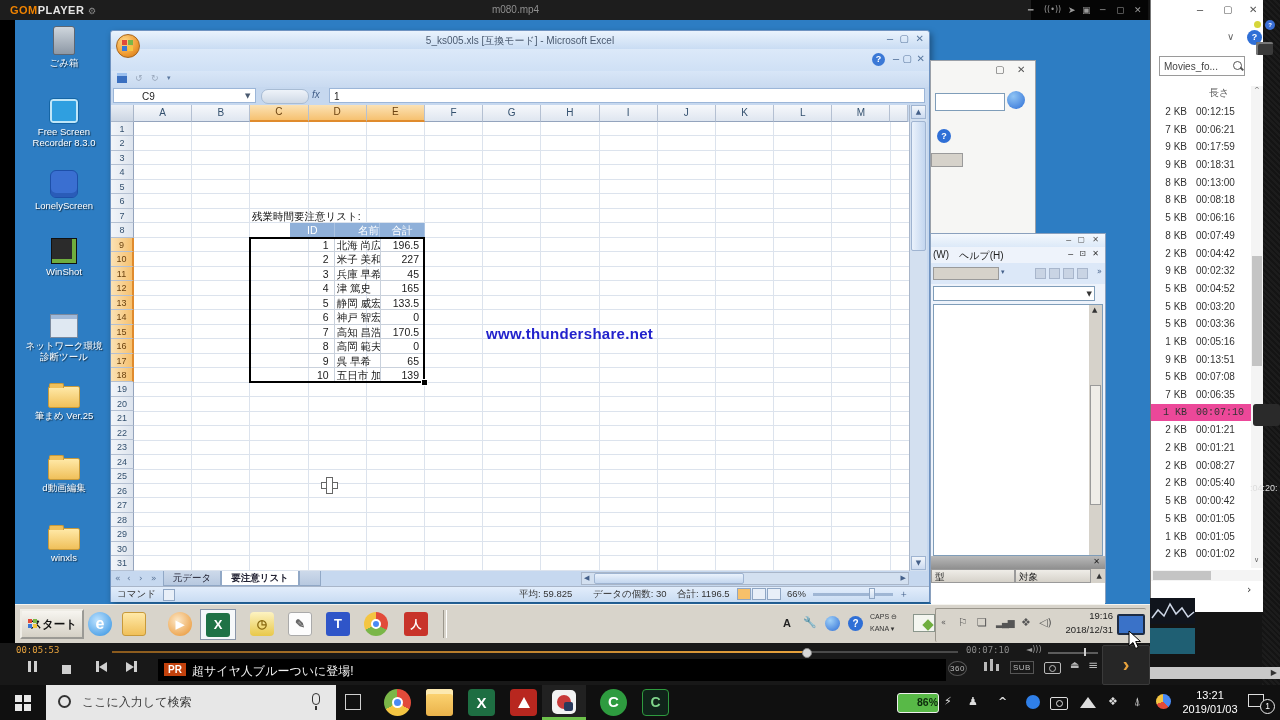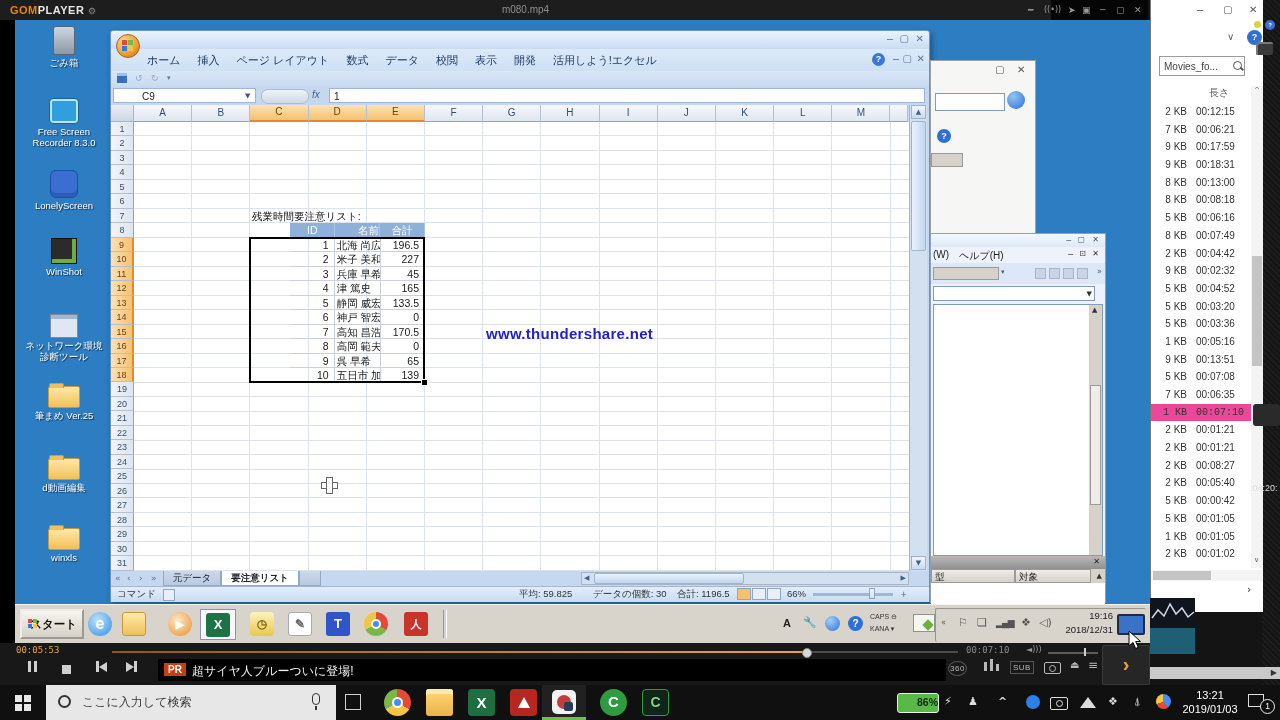--- a/index.html
+++ b/index.html
@@ -27,21 +27,21 @@
   #exp-vscroll{position:absolute;left:100px;top:86px;width:12px;height:482px;background:#f4f4f4;}
   #exp-vthumb{position:absolute;left:1px;top:170px;width:10px;height:110px;background:#c4c4c4;}
   #exp-hscroll{position:absolute;left:0;top:570px;width:112px;height:11px;background:#f4f4f4;}
   #exp-hthumb{position:absolute;left:2px;top:1px;width:58px;height:9px;background:#c4c4c4;}
   .thumb-img{position:absolute;left:2px;width:45px;height:26px;}
   #side-scroll{position:absolute;left:0px;top:667px;width:132px;height:12px;background:#c9c9c9;}
   #side-box{position:absolute;left:105px;top:404px;width:27px;height:22px;background:#2a2a2a;border-radius:3px;}
   #side-timecode{position:absolute;left:102px;top:483px;font-size:9px;color:#ddd;}
 
   
-  #gom-titlebar{left:0;top:0;width:1031px;height:20px;background:#1d1d1d;padding-left:20px;}
+  #gom-titlebar{left:0;top:0;width:1031px;height:20px;background:#1d1d1d;}
   #gom-brand{position:absolute;left:10px;top:4px;font-size:11px;font-weight:bold;letter-spacing:.5px;}
   #gom-brand .g{color:#f08300;} #gom-brand .p{color:#e6e6e6;}
   #gom-file{position:absolute;left:0;top:4px;width:100%;text-align:center;font-size:10px;color:#8f8f8f;}
   .tb-ic{position:absolute;top:5px;color:#9a9a9a;font-size:9px;line-height:10px;}
 
   
   #video{left:0;top:20px;width:1150px;height:623px;background:#000;}
   #xp-desktop{position:absolute;left:15px;top:0;width:1135px;height:623px;background:#2d7dc3;overflow:hidden;}
   .xp-icon{position:absolute;left:10px;width:78px;text-align:center;color:#fff;font-size:9.5px;line-height:1.18;
       text-shadow:1px 1px 1px rgba(0,0,0,.65);}
@@ -319,36 +319,26 @@
         </div>
 
       <div id="excel-win">
         <div id="xl-orb">
           <i class="sq" style="left:5px;top:5px;background:#e24b3a;"></i>
             <i class="sq" style="left:11px;top:5px;background:#7ab648;"></i>
           <i class="sq" style="left:5px;top:11px;background:#3a78d6;"></i>
             <i class="sq" style="left:11px;top:11px;background:#f4c542;"></i>
         </div>
         <div id="xl-title">
+          <div id="xl-title-text">5_ks005.xls [互換モード] - Microsoft Excel</div>
           <span class="winbtn glyph" style="right:36px;top:4px;color:#5a789f;">─</span>
           <span class="winbtn glyph" style="right:20px;top:3px;color:#5a789f;">▢</span>
           <span class="winbtn glyph" style="right:5px;top:3px;color:#5a789f;">✕</span>
         </div>
         <div id="xl-tabs">
-          <div id="xl-tabs-row">
-              <span class="rtab">ホーム</span>
-              <span class="rtab">挿入</span>
-              <span class="rtab">ページ レイアウト</span>
-              <span class="rtab">数式</span>
-              <span class="rtab">データ</span>
-              <span class="rtab">校閲</span>
-              <span class="rtab">表示</span>
-              <span class="rtab">開発</span>
-              <span class="rtab">活用しよう!エクセル</span>
-            </div>
           <div class="ball" style="right:44px;top:4px;width:13px;height:13px;background:#3a78d6;font-size:9px;line-height:13px;">?</div>
           <span class="winbtn glyph" style="right:30px;top:6px;color:#5a789f;">─</span>
           <span class="winbtn glyph" style="right:17px;top:5px;color:#5a789f;">▢</span>
           <span class="winbtn glyph" style="right:4px;top:5px;color:#5a789f;">✕</span>
         </div>
         <div id="xl-qat">
           <span class="qat-ic" style="left:6px;width:10px;height:10px;background:#3a6fc0;display:inline-block;box-shadow:inset 0 3px 0 #9cc0ee;"></span>
           <span class="qat-ic glyph" style="left:24px;color:#9aa8bc;">↺</span>
           <span class="qat-ic glyph" style="left:40px;color:#9aa8bc;">↻</span>
           <span class="qat-ic glyph" style="left:56px;color:#5a789f;font-size:7px;">▾</span>

